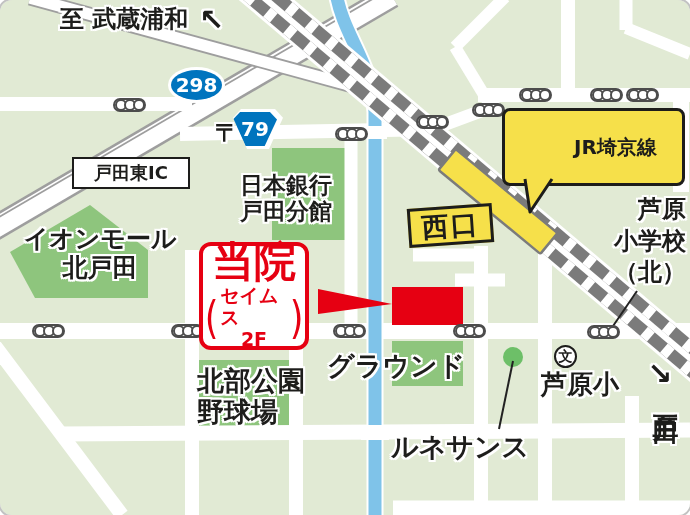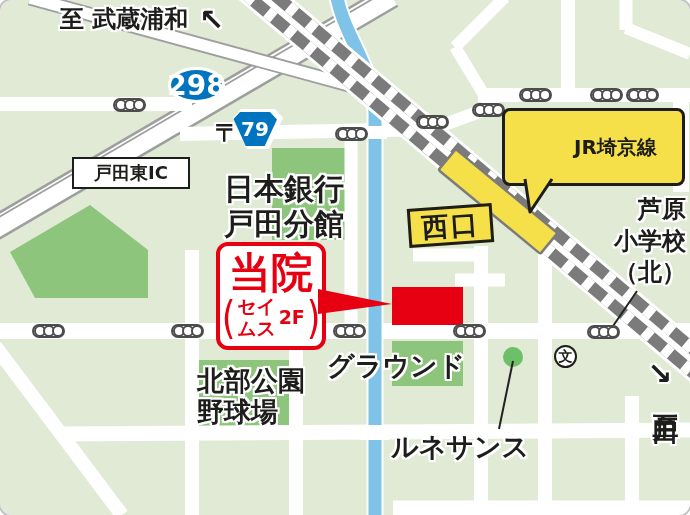--- a/index.html
+++ b/index.html
@@ -30,21 +30,21 @@
   }
   .sig i{
     display:block;width:8px;height:8px;border-radius:50%;
     background:#fff;border:2px solid #4c4c4c;margin:0 -1.5px;box-sizing:content-box;
   }
   
   .b298{position:absolute;left:168px;top:67px;width:57px;height:36px;
     background:#fff;border-radius:50%;display:flex;align-items:center;justify-content:center;}
   .b298 .in{width:51px;height:30px;background:var(--blue);border-radius:50%;
     display:flex;align-items:center;justify-content:center;}
-  .b298 span{color:#fff;font-size:28px;font-weight:800;}
+  .b298 span{color:#fff;font-size:20px;font-weight:800;}
   .b79{position:absolute;left:233px;top:109px;width:50px;height:40px;
     background:#fff;clip-path:polygon(0 22%,16% 0,84% 0,100% 22%,72% 100%,28% 100%);
     display:flex;align-items:center;justify-content:flex-start;}
   .b79 .in{width:44px;height:34px;background:var(--blue);
     clip-path:polygon(0 22%,16% 0,84% 0,100% 22%,72% 100%,28% 100%);
     display:flex;align-items:center;justify-content:center;}
   .b79 span{color:#fff;font-size:20px;font-weight:800;}
   .postal{position:absolute;left:215px;top:120px;font-size:24px;font-weight:800;}
   
   .icbox{position:absolute;left:72px;top:157px;width:118px;height:32px;background:#fff;
@@ -60,27 +60,27 @@
     transform:rotate(-4deg);display:flex;align-items:center;justify-content:center;
     font-size:27px;font-weight:900;letter-spacing:2px;color:var(--ink);}
   
   .stbox{position:absolute;left:502px;top:108px;width:183px;height:78px;
     background:var(--yellow);border:3.5px solid var(--ink);box-sizing:border-box;
     border-radius:8px;display:flex;flex-direction:column;align-items:center;
     justify-content:center;color:var(--ink);}
   .stbox .l1{font-size:20px;font-weight:800;line-height:1.1;margin-left:44px;}
   .stbox .l2{font-size:34px;font-weight:900;line-height:1.15;letter-spacing:1px;}
   
-  .clinic{position:absolute;left:216px;top:242px;width:110px;height:108px;
+  .clinic{position:absolute;left:199px;top:242px;width:110px;height:108px;
     background:#fff;border:4.5px solid var(--red);border-radius:12px;box-sizing:border-box;
     display:flex;flex-direction:column;align-items:center;justify-content:center;color:var(--red);}
   .clinic .t{font-size:42px;font-weight:900;line-height:1;}
   .clinic .sub{display:flex;align-items:center;margin-top:2px;}
   .clinic .paren{font-size:44px;font-weight:400;transform:scaleX(.8);line-height:.9;}
-  .clinic .cs{display:flex;flex-direction:row;align-items:center;}
+  .clinic .cs{display:flex;flex-direction:column;align-items:center;}
   .clinic .cs span{font-size:19px;font-weight:800;line-height:1.15;}
   .vert{writing-mode:vertical-rl;letter-spacing:3px;}
   .ptr{position:absolute;pointer-events:none;}
 </style>
 </head>
 <body>
 
 <div class="map">
 
   <svg class="base" width="690" height="515" viewBox="0 0 690 515">
@@ -230,30 +230,35 @@
   <div class="schoolsym">
     <span>文</span>
   </div>
 
   <div class="lbl" style="left:60px;top:6px;font-size:24px">至 武蔵浦和</div>
   <div class="lbl arrow" style="left:199px;top:3px;font-size:30px">↖</div>
   <div class="lbl arrow" style="left:647px;top:357px;font-size:30px">↘</div>
   <div class="lbl vert" style="left:650px;top:394px;font-size:26px">至戸田</div>
 
   <div class="icbox">戸田東IC</div>
-  <div class="lbl" style="left:224px;top:172px;font-size:30px">
+  <div class="lbl" style="left:240px;top:172px;font-size:23px">
     <span style="display:block">日本銀行</span>
     <span style="display:block">戸田分館</span>
+  </div>
+  <div class="lbl" style="left:20px;top:225px;font-size:25px;width:160px;text-align:center">
+    <span style="display:block">イオンモール</span>
+    <span style="display:block">北戸田</span>
   </div>
   <div class="lbl" style="left:197px;top:365px;font-size:27px">
     <span style="display:block">北部公園</span>
     <span style="display:block">野球場</span>
   </div>
   <div class="lbl" style="left:327px;top:350px;font-size:27px">グラウンド</div>
   <div class="lbl" style="left:391px;top:431px;font-size:27px">ルネサンス</div>
+  <div class="lbl" style="left:541px;top:370px;font-size:26px">芦原小</div>
   <div class="lbl" style="left:590px;top:194px;font-size:24px;width:96px;text-align:right;line-height:1.32">
     <span style="display:block">芦原</span>
     <span style="display:block">小学校</span>
     <span style="display:block">（北）</span>
   </div>
 
   <div class="westexit">西口</div>
 
   <div class="stbox">
     <div class="l1">JR埼京線</div>

